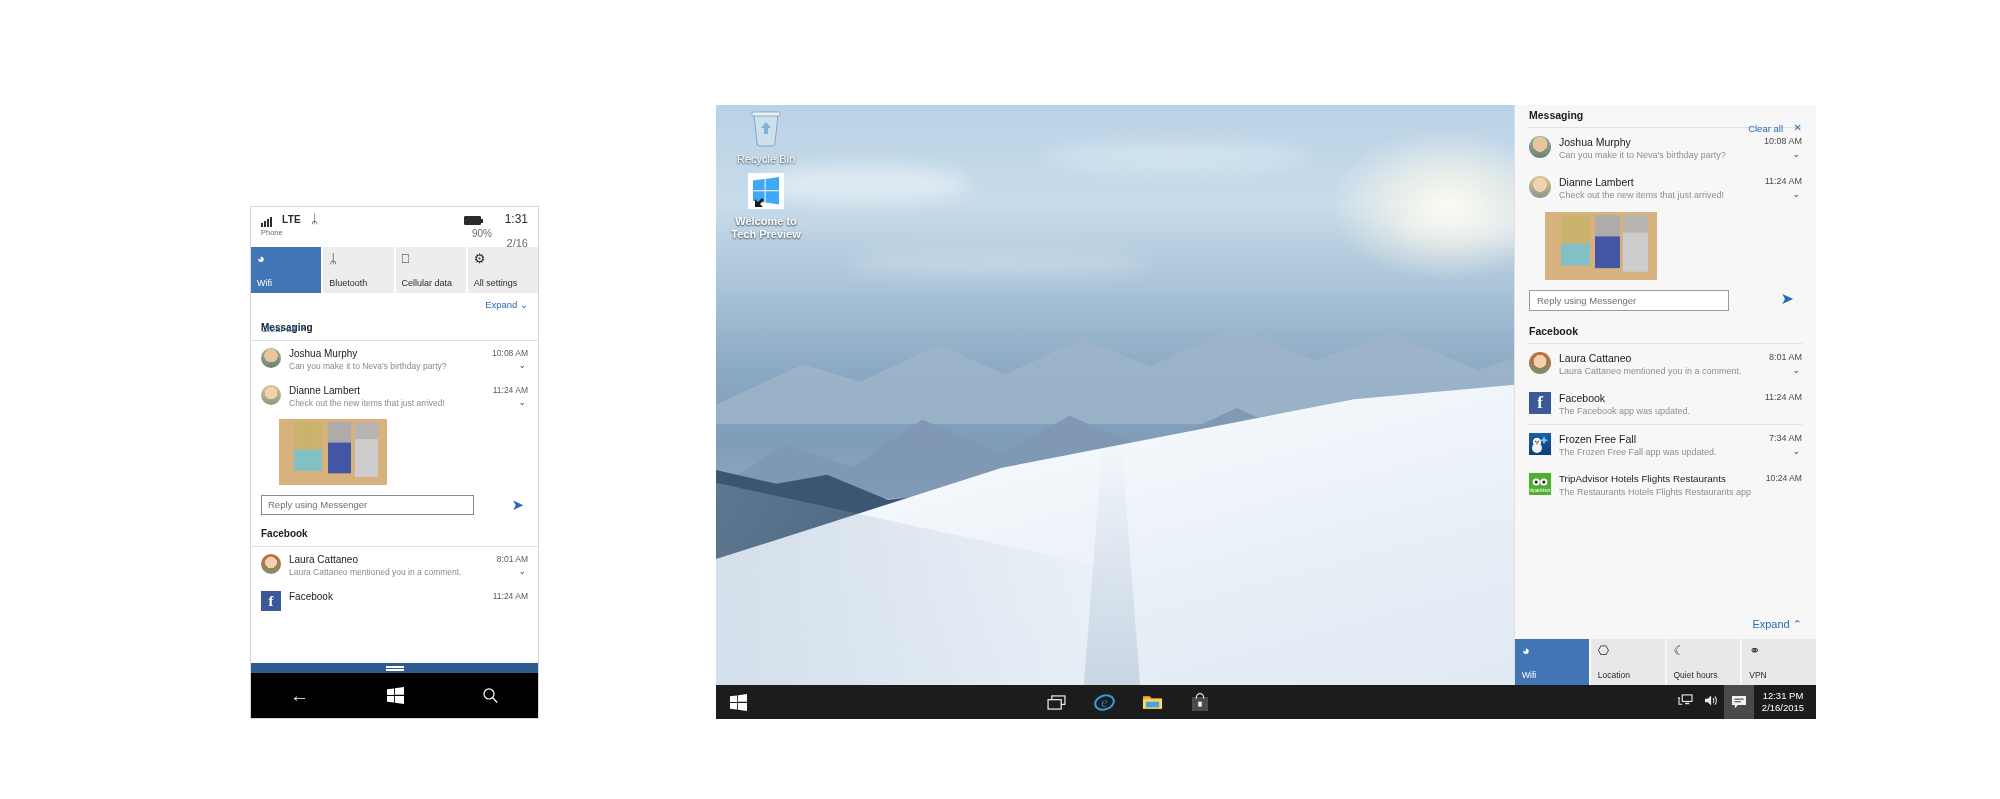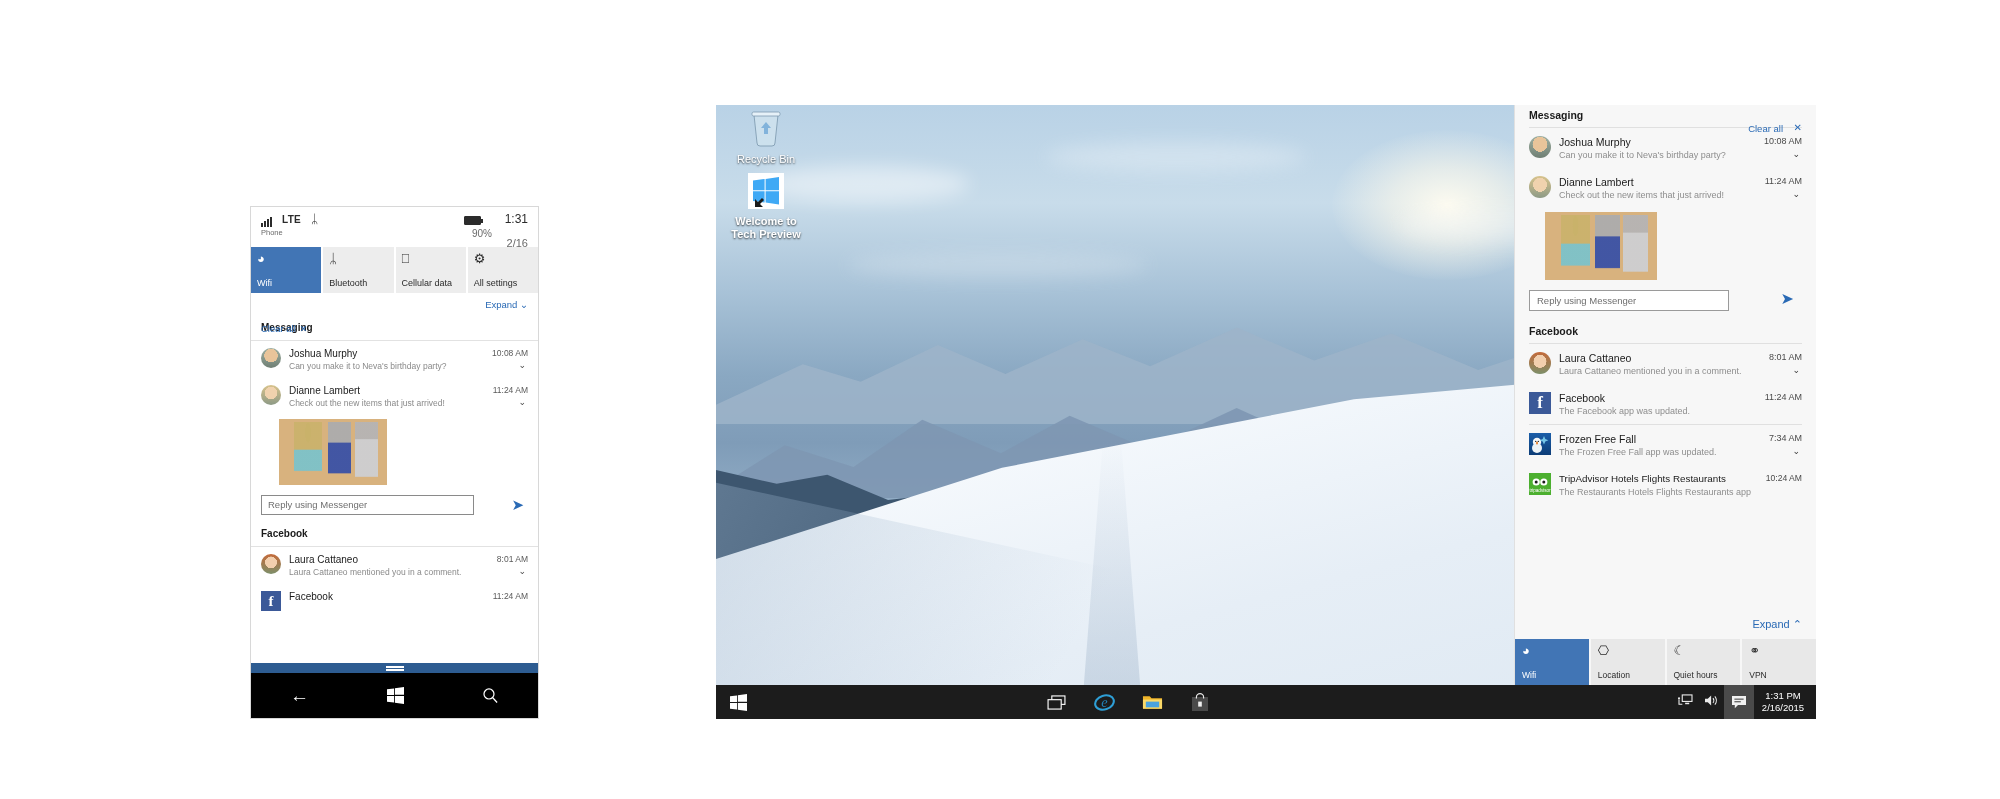--- a/index.html
+++ b/index.html
@@ -459,19 +459,19 @@
           </svg>
         </span>
         <div id="actioncenter">
           <svg width="16" height="14" viewBox="0 0 16 14" aria-hidden="true">
             <path d="M1 1 h14 v9 h-8 l-3.2 3.2 V10 H1Z" fill="#f2f2f2"></path>
             <rect x="3.4" y="3.6" width="9.2" height="1.1" fill="#4a4a4a"></rect>
             <rect x="3.4" y="6.2" width="6.4" height="1.1" fill="#4a4a4a"></rect>
           </svg>
         </div>
         <div id="clock">
-          <div>1:31 PM</div>
+          <div>12:31 PM</div>
           <div>2/16/2015</div>
         </div>
       </div>
     </div>
   </div>
 </div>
 
 </body></html>

